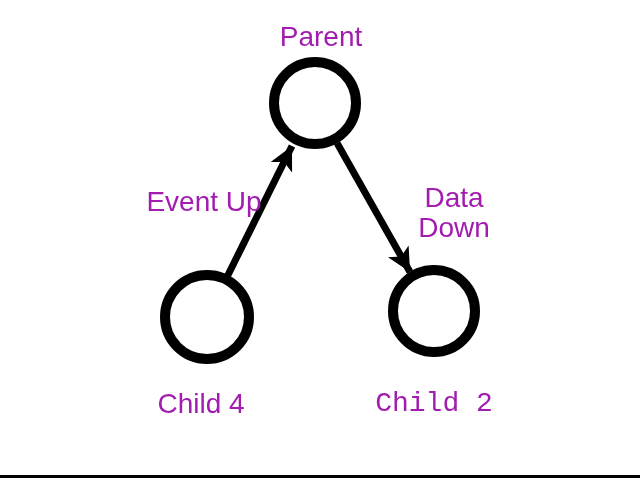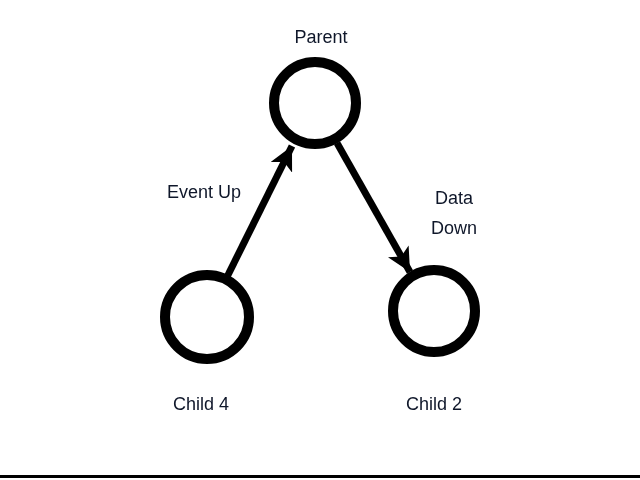--- a/index.html
+++ b/index.html
@@ -16,35 +16,35 @@
     font-family: "Liberation Sans", sans-serif;
     color: #000000;
   }
   .shapes {
     position: absolute;
     left: 0;
     top: 0;
   }
   .label {
     position: absolute;
-    font-size: 18px;
+    font-size: 28px;
     font-weight: 400;
-    color: #0f172a;
+    color: #a21caf;
     line-height: 26px;
     white-space: nowrap;
   }
   .label.center { text-align: center; }
   .label.parent  { left: 241px; top: 24px;  width: 160px; }
-  .label.eventup { left: 124px; top: 179px; width: 160px; }
+  .label.eventup { left: 124px; top: 189px; width: 160px; }
   .label.datadown{
     left: 417px; top: 183px; width: 74px;
     line-height: 30px; white-space: normal; text-align: center;
   }
   .label.child1  { left: 121px; top: 391px; width: 160px; }
-  .label.child2  { left: 354px; top: 391px; width: 160px; }
+  .label.child2  { left: 354px; top: 391px; width: 160px; font-family: Liberation Mono, monospace; }
 </style>
 </head>
 <body>
 
 <div class="canvas">
 
   <svg class="shapes" width="640" height="480" viewBox="0 0 640 480">
     <defs>
       <marker id="arrowhead" viewBox="0 0 10 10" refX="10" refY="5" markerWidth="3.4" markerHeight="3.4" orient="auto">
         <polygon points="0,0 10,5 0,10 2.5,5" fill="#000000"></polygon>

